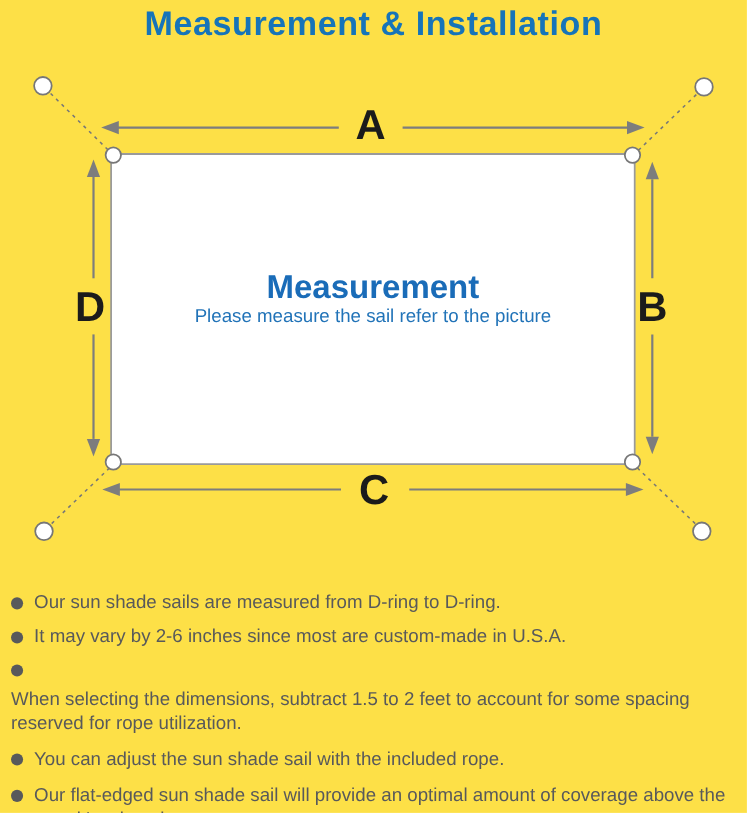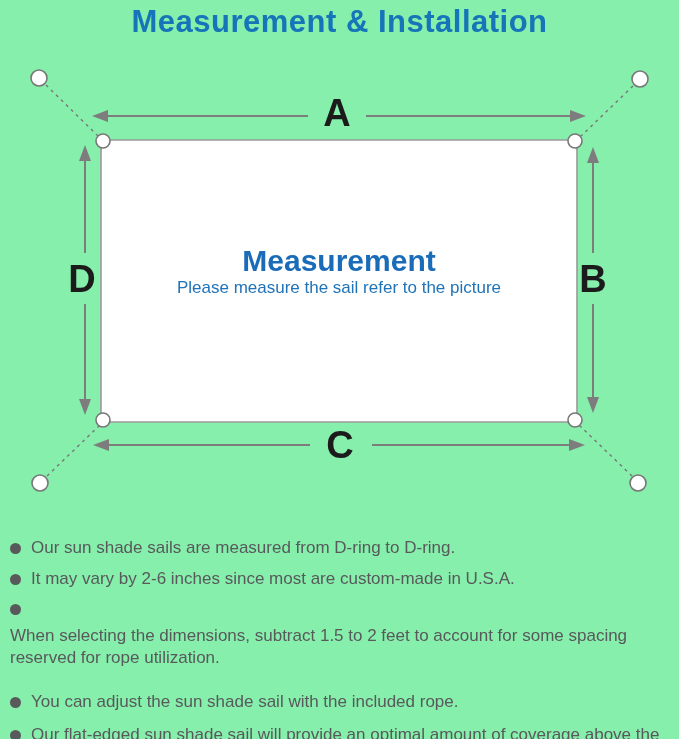--- a/index.html
+++ b/index.html
@@ -1,19 +1,19 @@
 <!DOCTYPE html>
 <html style="--title_blue: #1674b9; --center_blue: #1a6cb8; --subtitle_blue: #2173b8; --label_black: #1b1b1b; --line_gray: #9a9a9a; --line_gray2: #777777; --arrow_gray: #7d7d7d; --text_gray: #58595b;"><head>
 <meta charset="utf-8">
 <style>
   html,body{margin:0;padding:0;background:#fff;}
   .page{
     position:relative;
     width:679px;height:739px;
-    background:#86efac;
+    background:#fde047;
     font-family:"Liberation Sans", sans-serif;
     overflow:hidden;
   }
   .page-title{
     position:absolute;top:0;left:0;right:0;
     padding-top:4px;
     text-align:center;
     font-size:31px;
     font-weight:700;
     letter-spacing:0.5px;
@@ -51,21 +51,21 @@
   }
   .note{display:flex;gap:10px;}
   .note .dot{
     flex:none;width:11px;height:11px;border-radius:50%;
     background:var(--text_gray,#58595b);
     margin-top:6px;
   }
   .notes .note:nth-child(1){margin-top:8px;}
   .notes .note:nth-child(2){margin-top:9px;}
   .notes .note:nth-child(3){margin-top:8px;flex-direction:column;}
-  .notes .note:nth-child(4){margin-top:22px;}
+  .notes .note:nth-child(4){margin-top:10px;}
   .notes .note:nth-child(5){margin-top:11px;}
 </style>
 </head>
 <body>
 
 <div class="page">
 
   <div class="page-title">Measurement &amp; Installation</div>
 
   <svg class="diagram-svg" width="679" height="525" viewBox="0 0 679 525">

